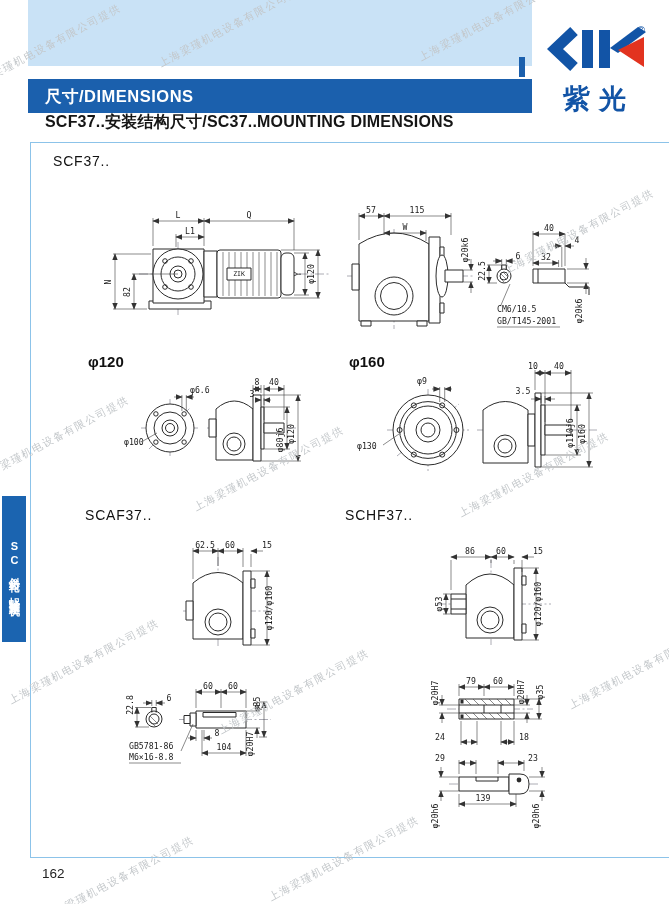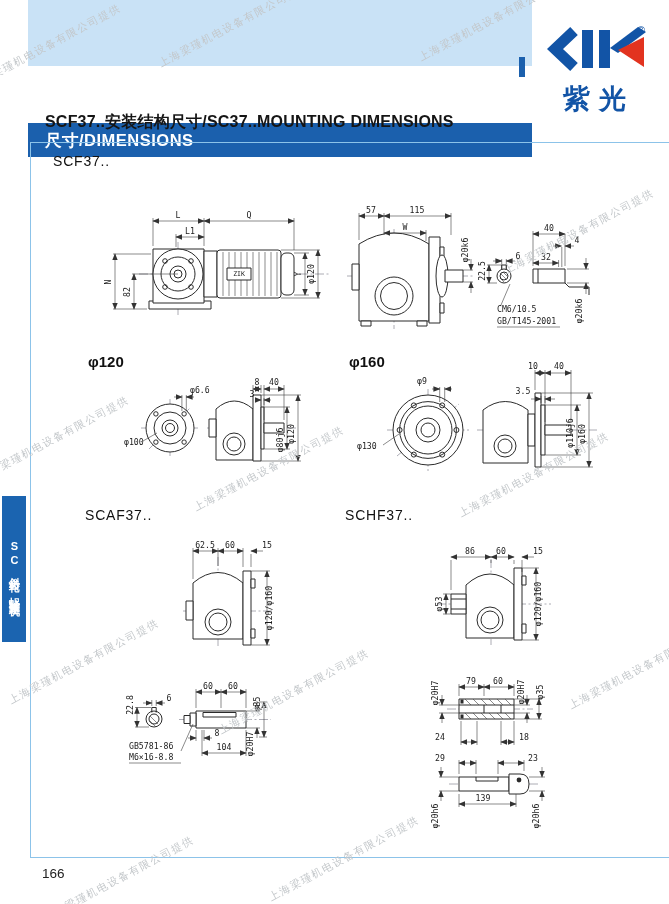--- a/index.html
+++ b/index.html
@@ -4,21 +4,21 @@
 <style>
   html,body{margin:0;padding:0;}
   body{width:669px;height:904px;position:relative;background:#fff;overflow:hidden;
        font-family:"Liberation Sans",sans-serif;color:#1a1a1a;}
   .wm{position:absolute;white-space:nowrap;font-size:10.5px;letter-spacing:1.5px;
       color:#c3c7ca;transform:rotate(-28deg);z-index:3;}
   .band{position:absolute;left:28px;top:0;width:504px;height:66px;background:#c9e2f6;z-index:1;}
   .band-block{position:absolute;left:519px;top:57px;width:6px;height:20px;background:#1b60ad;z-index:1;}
   .bar{position:absolute;left:28px;top:79px;width:504px;height:34px;background:#1b60ad;z-index:1;
        color:#fff;font-size:16.5px;font-weight:bold;line-height:34px;padding-left:17px;
-       box-sizing:border-box;letter-spacing:.5px;margin-top:44px;}
+       box-sizing:border-box;letter-spacing:.5px;}
   .logo{position:absolute;left:540px;top:24px;width:112px;z-index:2;text-align:center;}
   .logo-cn{font-size:27px;font-weight:bold;color:#1254a6;letter-spacing:9px;margin-top:1px;padding-left:6px;}
   .title{position:absolute;left:45px;top:112px;font-size:16px;font-weight:bold;z-index:2;
          color:#151515;letter-spacing:.2px;}
   .box{position:absolute;left:30px;top:142px;width:648px;height:716px;
        border:1.5px solid #8cc3e9;box-sizing:border-box;z-index:1;}
   .dlabel{position:absolute;font-size:14px;color:#111;letter-spacing:.8px;z-index:2;}
   .flabel{position:absolute;font-size:15px;font-weight:600;color:#111;z-index:2;}
   .note{position:absolute;left:12px;font-size:12px;color:#222;z-index:2;}
   .pageno{position:absolute;left:42px;top:866px;font-size:13.5px;color:#222;z-index:2;}
@@ -429,13 +429,13 @@
       <line class="d" marker-end="url(#ar)" x1="511" y1="658" x2="511" y2="648"></line>
       <text class="t" transform="rotate(-90 508 673)" x="508" y="673">φ20h6</text>
     </g>
   </svg>
 </div>
 
 <div class="side-tab">
   <span>SC斜齿轮·蜗轮减速机</span>
 </div>
 
-<div class="pageno">166</div>
+<div class="pageno">162</div>
 
 </body></html>

